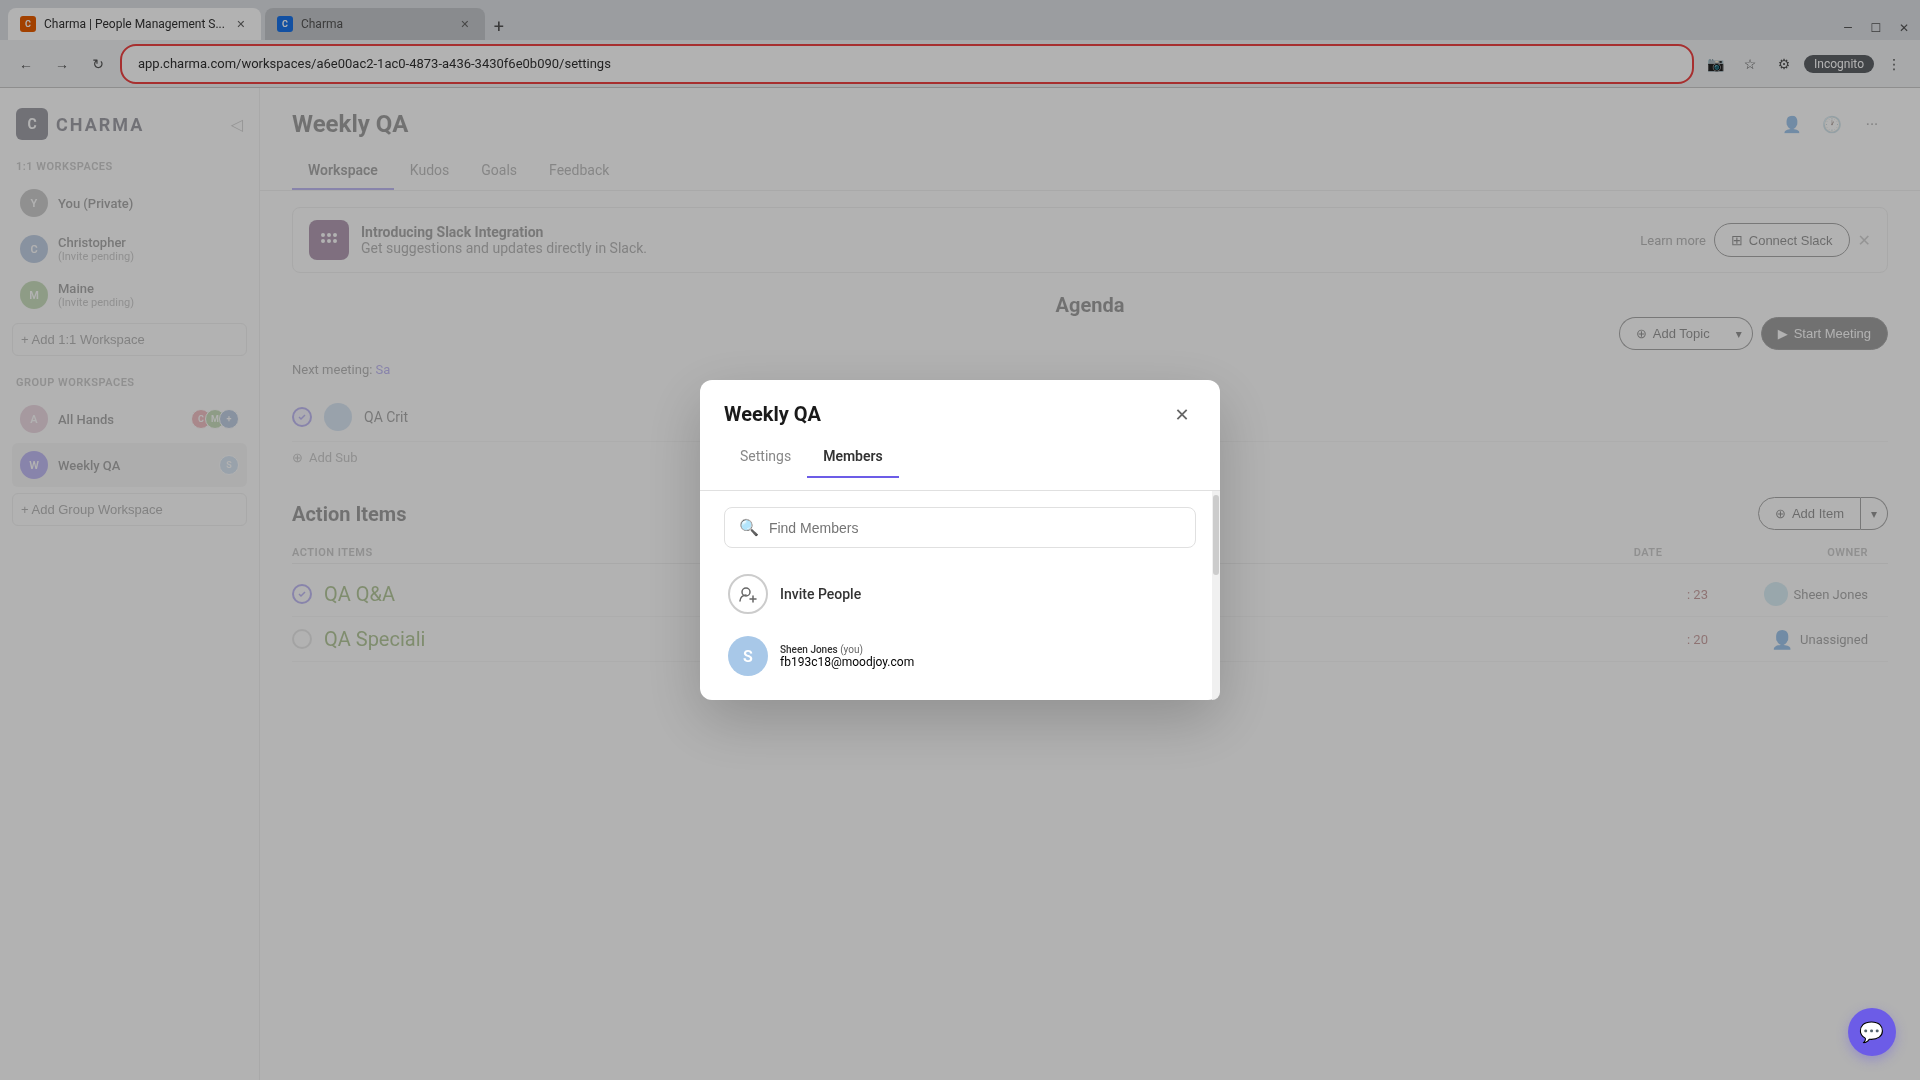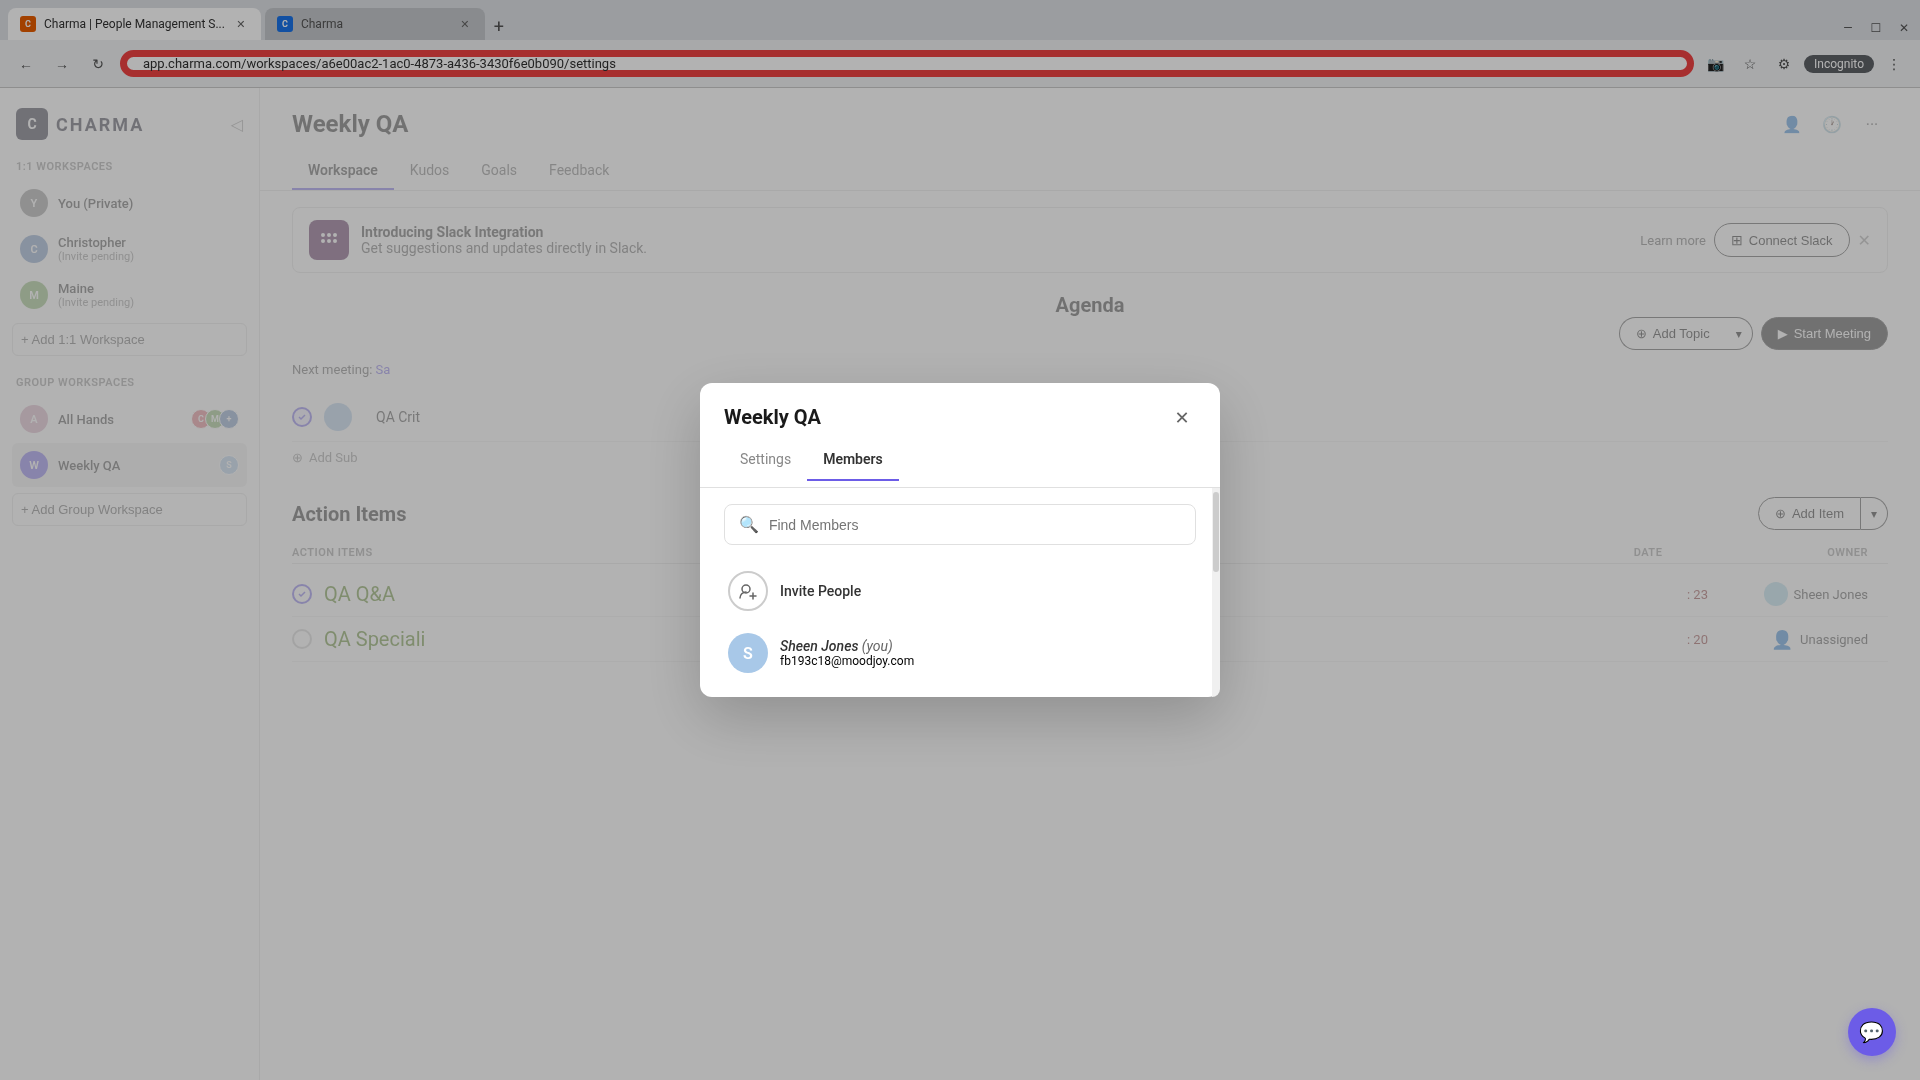--- a/index.html
+++ b/index.html
@@ -13,21 +13,21 @@
     .browser-tab.inactive { background: #c5c8cc; color: #555; }
     .tab-favicon { width: 16px; height: 16px; background: #e85d00; border-radius: 3px; font-size: 9px; display: flex; align-items: center; justify-content: center; color: white; font-weight: bold; }
     .tab-favicon.blue { background: #1a73e8; }
     .tab-close { width: 16px; height: 16px; display: flex; align-items: center; justify-content: center; border-radius: 50%; font-size: 11px; color: #666; cursor: pointer; margin-left: auto; }
     .tab-new { width: 28px; height: 28px; display: flex; align-items: center; justify-content: center; font-size: 18px; color: #555; cursor: pointer; }
     .browser-winctrl { margin-left: auto; display: flex; gap: 12px; align-items: center; padding-bottom: 4px; }
     .win-btn { width: 16px; height: 16px; border-radius: 50%; font-size: 12px; display: flex; align-items: center; justify-content: center; color: #555; cursor: pointer; }
 
     .browser-toolbar { height: 48px; background: #f1f3f4; display: flex; align-items: center; padding: 0 12px; gap: 8px; border-bottom: 1px solid #ccc; }
     .nav-btn { width: 28px; height: 28px; display: flex; align-items: center; justify-content: center; border-radius: 50%; font-size: 14px; color: #555; cursor: pointer; }
-    .address-bar { flex: 1; height: 27px; background: #fff; border-radius: 16px; display: flex; align-items: center; padding: 0 16px; font-size: 13px; color: #333; border: 7px solid #ef4444; }
+    .address-bar { flex: 1; height: 40px; background: #fff; border-radius: 16px; display: flex; align-items: center; padding: 0 16px; font-size: 13px; color: #333; border: 2px solid #ef4444; }
     .toolbar-icons { display: flex; gap: 6px; align-items: center; }
     .toolbar-icon { width: 28px; height: 28px; display: flex; align-items: center; justify-content: center; border-radius: 50%; font-size: 14px; color: #555; cursor: pointer; }
     .incognito-badge { background: #5f6368; color: white; border-radius: 12px; padding: 2px 10px; font-size: 12px; }
 
     
     .app-content { flex: 1; display: flex; overflow: hidden; background: #fff; }
 
     
     .sidebar { width: 260px; min-width: 260px; background: #fff; border-right: 1px solid #e0e0e0; display: flex; flex-direction: column; padding: 12px; overflow-y: auto; }
     .logo-area { display: flex; align-items: center; gap: 8px; padding: 8px 4px 16px; }
@@ -84,21 +84,21 @@
     .action-btn-group { display: flex; }
     .action-btn-group .action-btn { border-radius: 20px 0 0 20px; border-right: none; }
 
     .next-meeting { font-size: 13px; color: #555; margin-bottom: 16px; }
     .next-meeting a { color: #6c5ce7; text-decoration: none; }
 
     .agenda-item { display: flex; align-items: center; gap: 12px; padding: 10px 0; border-bottom: 1px solid #f0f0f0; }
     .agenda-check { width: 20px; height: 20px; border-radius: 50%; border: 2px solid #ccc; display: flex; align-items: center; justify-content: center; flex-shrink: 0; }
     .agenda-check.checked { border-color: #6c5ce7; background: #f0edff; }
     .agenda-avatar { width: 28px; height: 28px; border-radius: 50%; background: #ccc; }
-    .agenda-text { font-size: 14px; color: #333; margin-left: 12px; }
+    .agenda-text { font-size: 14px; color: #333; }
     .add-sub-btn { display: flex; align-items: center; gap: 6px; font-size: 13px; color: #888; cursor: pointer; padding: 8px 0; }
 
     
     .action-items-section { margin-top: 24px; }
     .action-items-header { display: flex; align-items: center; margin-bottom: 12px; }
     .col-headers { display: flex; font-size: 11px; font-weight: 600; color: #888; text-transform: uppercase; letter-spacing: 0.5px; padding: 4px 0; border-bottom: 1px solid #e0e0e0; margin-bottom: 8px; }
     .col-action { flex: 1; }
     .col-date { width: 120px; text-align: center; }
     .col-owner { width: 180px; text-align: right; padding-right: 20px; }
 
@@ -113,41 +113,41 @@
     .add-item-btn { display: flex; align-items: center; gap: 6px; padding: 8px 16px; border: 1.5px solid #333; border-radius: 20px 0 0 20px; font-size: 13px; font-weight: 500; cursor: pointer; background: white; }
 
     
     .overlay { position: fixed; top: 0; left: 0; width: 100%; height: 100%; background: rgba(0,0,0,0.3); z-index: 100; display: flex; align-items: center; justify-content: center; }
 
     
     .modal { background: white; border-radius: 12px; width: 520px; max-height: 600px; display: flex; flex-direction: column; box-shadow: 0 20px 60px rgba(0,0,0,0.2); position: relative; }
     .modal-header { display: flex; align-items: center; padding: 20px 24px 0; }
     .modal-title { font-size: 20px; font-weight: 700; color: #1a1a1a; }
     .modal-close { margin-left: auto; width: 28px; height: 28px; border-radius: 50%; display: flex; align-items: center; justify-content: center; font-size: 18px; color: #666; cursor: pointer; }
-    .modal-tabs { display: flex; padding: 12px 24px 6px; border-bottom: 1px solid #e0e0e0; gap: 0; }
+    .modal-tabs { display: flex; padding: 12px 24px 12px; border-bottom: 1px solid #e0e0e0; gap: 0; }
     .modal-tab { padding: 8px 16px 12px; font-size: 14px; color: #888; cursor: pointer; border-bottom: 2px solid transparent; }
     .modal-tab.active { color: #333; font-weight: 600; border-bottom: 2px solid #6c5ce7; }
     .modal-body { flex: 1; overflow-y: auto; padding: 16px 24px; }
     .scrollbar-track { position: absolute; right: 0; top: 0; width: 8px; height: 100%; background: #f0f0f0; border-radius: 0 12px 12px 0; }
     .scrollbar-thumb { width: 6px; height: 80px; background: #ccc; border-radius: 3px; margin: 4px auto; }
 
     
     .modal-search { display: flex; align-items: center; gap: 10px; border: 1.5px solid #e0e0e0; border-radius: 8px; padding: 10px 14px; margin-bottom: 16px; }
     .modal-search-icon { color: #999; font-size: 16px; }
     .modal-search-input { border: none; outline: none; font-size: 14px; color: #555; flex: 1; background: transparent; }
 
     
     .invite-people-row { display: flex; align-items: center; gap: 12px; padding: 10px 4px; cursor: pointer; border-radius: 6px; margin-bottom: 4px; }
     .invite-icon { width: 40px; height: 40px; border-radius: 50%; border: 2px solid #ccc; display: flex; align-items: center; justify-content: center; font-size: 18px; color: #666; }
     .invite-label { font-size: 14px; font-weight: 500; color: #333; }
 
     .member-row { display: flex; align-items: center; gap: 12px; padding: 8px 4px; cursor: pointer; border-radius: 6px; }
     .member-avatar { width: 40px; height: 40px; border-radius: 50%; background: #a8c8e8; overflow: hidden; display: flex; align-items: center; justify-content: center; font-size: 16px; font-weight: 600; color: white; }
     .member-info { display: flex; flex-direction: column; }
-    .member-name { font-size: 14px; font-weight: 500; color: #333; font-style: italic; }
+    .member-name { font-size: 10px; font-weight: 500; color: #333; }
     .member-name .you-tag { font-weight: 400; color: #666; }
     .member-email { font-size: 12px; color: #000000; }
 
     
     .chat-bubble { position: fixed; bottom: 24px; right: 24px; width: 48px; height: 48px; background: #6c5ce7; border-radius: 50%; display: flex; align-items: center; justify-content: center; color: white; font-size: 20px; cursor: pointer; box-shadow: 0 4px 12px rgba(108, 92, 231, 0.4); z-index: 200; }
 
     
     .dimmed { opacity: 0.4; pointer-events: none; }
   </style>
 </head>

